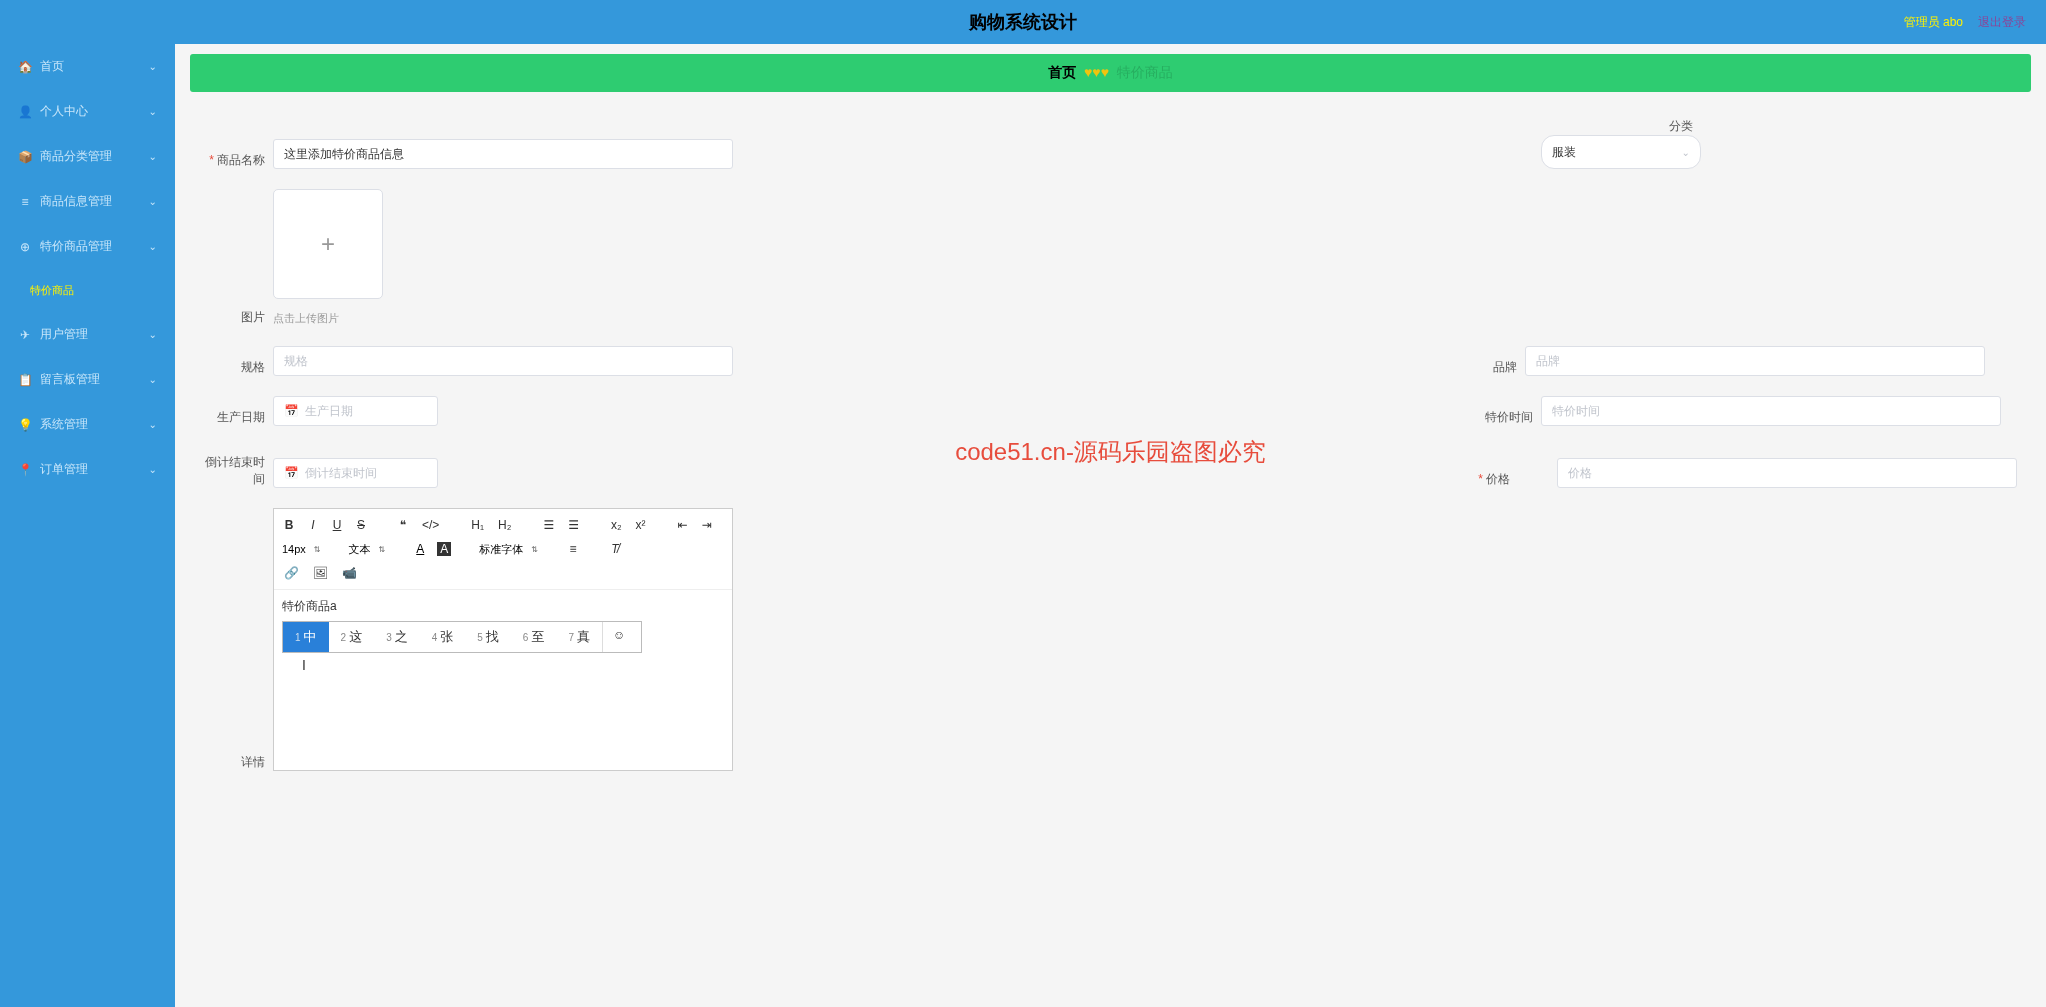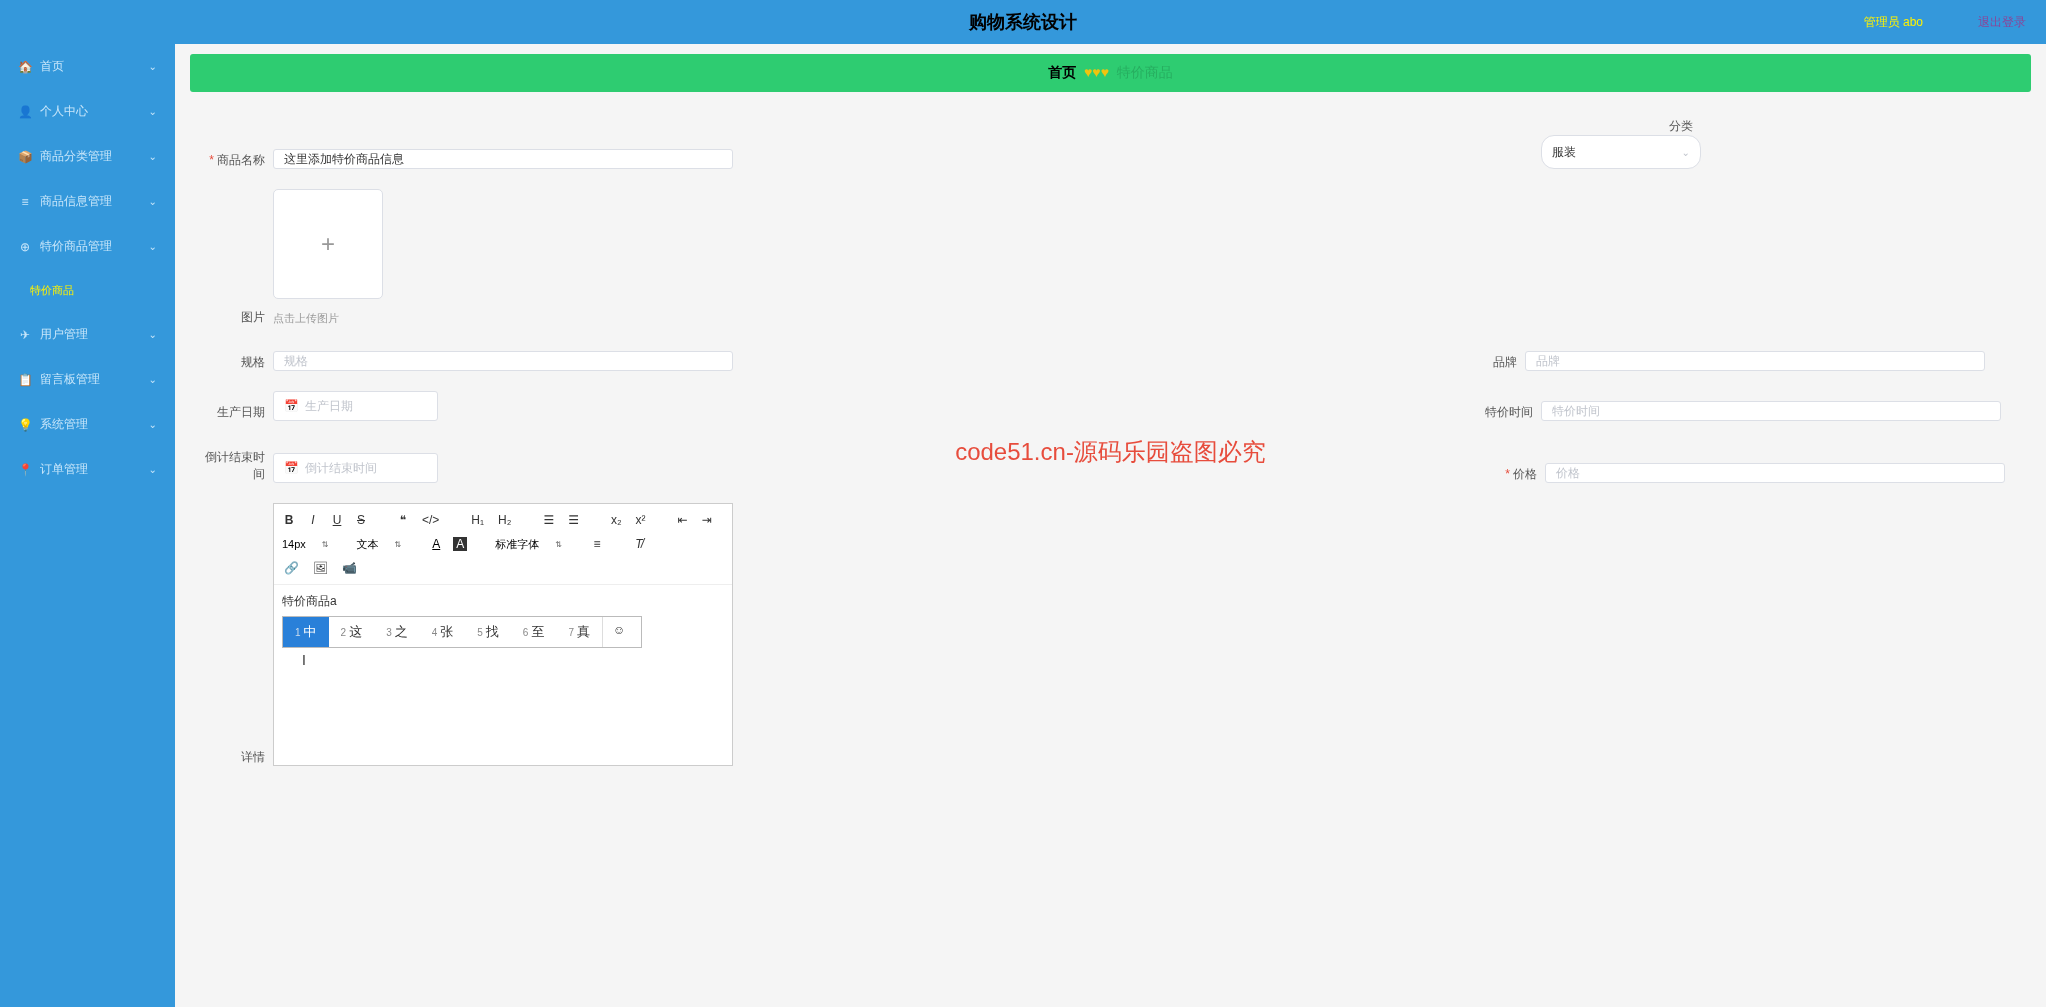--- a/index.html
+++ b/index.html
@@ -1,52 +1,52 @@
 <!DOCTYPE html>
 <html><head>
   <meta charset="utf-8">
   <style>
     * { margin: 0; padding: 0; box-sizing: border-box; font-family: -apple-system, BlinkMacSystemFont, "Segoe UI", "Microsoft YaHei", sans-serif; }
     body { background: #f5f5f5; }
     .header { background: #3498db; height: 44px; display: flex; align-items: center; justify-content: center; position: relative; }
     .header-title { font-weight: bold; font-size: 18px; color: #000; }
     .header-right { position: absolute; right: 20px; display: flex; gap: 15px; font-size: 12px; }
     .admin-label { color: #fff200; }
-    .logout { color: #8b4599; margin-left: 40px; }
+    .logout { color: #8b4599; }
     .container { display: flex; }
     .sidebar { width: 175px; background: #3498db; min-height: calc(100vh - 44px); }
     .sidebar-item { padding: 14px 18px; color: #c8e6fa; font-size: 12px; display: flex; align-items: center; gap: 8px; cursor: pointer; position: relative; }
     .sidebar-item .chevron { position: absolute; right: 18px; font-size: 10px; }
     .sidebar-item.active { color: #fff200; padding-left: 30px; font-size: 11px; }
     .sidebar-icon { width: 14px; text-align: center; font-size: 12px; }
     .main { flex: 1; padding: 10px 15px; position: relative; }
     .breadcrumb { background: #2ecc71; color: #fff; padding: 10px 0; border-radius: 3px; text-align: center; font-size: 14px; margin-bottom: 18px; }
     .breadcrumb-home { font-weight: bold; color: #000; display: inline; }
     .breadcrumb-hearts { color: #f1c40f; display: inline; margin: 0 4px; }
     .breadcrumb-page { color: #27ae60; display: inline; }
     .form-container { padding: 0 10px; }
     .form-row { display: flex; gap: 100px; margin-bottom: 20px; }
     .form-group { display: flex; align-items: flex-end; }
     .form-label { width: 65px; text-align: right; color: #555; font-size: 12px; padding-top: 8px; margin-right: 8px; }
     .form-label .required { color: #e74c3c; margin-right: 3px; }
-    .form-input { width: 460px; height: 20px; border: 1px solid #dcdfe6; border-radius: 3px; padding: 0 10px; font-size: 12px; color: #333; }
+    .form-input { width: 460px; height: 30px; border: 1px solid #dcdfe6; border-radius: 3px; padding: 0 10px; font-size: 12px; color: #333; }
     .form-input::placeholder { color: #c0c4cc; }
     .form-select { width: 160px; height: 30px; border: 1px solid #dcdfe6; border-radius: 13px; padding: 16px 10px; font-size: 12px; color: #333; background: #fff; display: flex; align-items: center; justify-content: space-between; }
     .form-select .chev { color: #c0c4cc; font-size: 10px; }
     .upload-box { width: 110px; height: 110px; border: 1px solid #dcdfe6; border-radius: 5px; display: flex; align-items: center; justify-content: center; background: #fff; cursor: pointer; }
     .upload-box .plus { font-size: 24px; color: #999; font-weight: 300; }
     .upload-hint { font-size: 11px; color: #999; margin-top: 12px; }
     .date-input { width: 165px; height: 30px; border: 1px solid #dcdfe6; border-radius: 3px; padding: 0 10px; font-size: 12px; color: #c0c4cc; display: flex; align-items: center; gap: 6px; background: #fff; }
     .date-icon { font-size: 12px; }
     .editor { border: 1px solid #ccc; width: 460px; background: #fff; }
     .editor-toolbar { border-bottom: 1px solid #eee; padding: 4px 8px; }
     .tb-row { display: flex; align-items: center; gap: 10px; padding: 3px 0; flex-wrap: wrap; }
     .tb-btn { font-size: 12px; color: #333; cursor: pointer; padding: 2px; min-width: 14px; text-align: center; }
     .tb-sep { width: 8px; }
-    .tb-select { display: flex; align-items: center; gap: 16px; font-size: 11px; }
+    .tb-select { display: flex; align-items: center; gap: 8px; font-size: 11px; }
     .tb-arrows { font-size: 8px; color: #666; }
     .editor-content { min-height: 180px; padding: 8px; font-size: 12px; color: #333; position: relative; }
     .ime-popup { display: flex; border: 1px solid #bbb; margin-top: 6px; background: #fff; width: 360px; }
     .ime-item { padding: 6px 12px; font-size: 13px; display: flex; align-items: baseline; gap: 3px; }
     .ime-item.selected { background: #2980d9; color: #fff; }
     .ime-num { font-size: 10px; color: #888; }
     .ime-item.selected .ime-num { color: #cde; }
     .ime-emoji { border-left: 1px solid #ddd; padding: 6px 10px; }
     .cursor-caret { margin-left: 20px; margin-top: 4px; font-size: 14px; }
     .second-col { margin-left: auto; }
@@ -172,21 +172,21 @@
       </div>
 
       <div class="form-row">
         <div class="form-group">
           <label class="form-label" style="width:65px;">倒计结束时间</label>
           <div class="date-input">
               <span class="date-icon">📅</span>
               <span>倒计结束时间</span>
             </div>
         </div>
-        <div class="form-group second-col" style="margin-right:16px;">
+        <div class="form-group second-col" style="margin-right:4px;gap:39px;">
           <label class="form-label"><span class="required">*</span><span>价格</span></label>
           <input class="form-input" placeholder="价格" style="">
         </div>
       </div>
 
       <div class="form-row">
         <div class="form-group">
           <label class="form-label">详情</label>
           <div class="editor">
             <div class="editor-toolbar">

